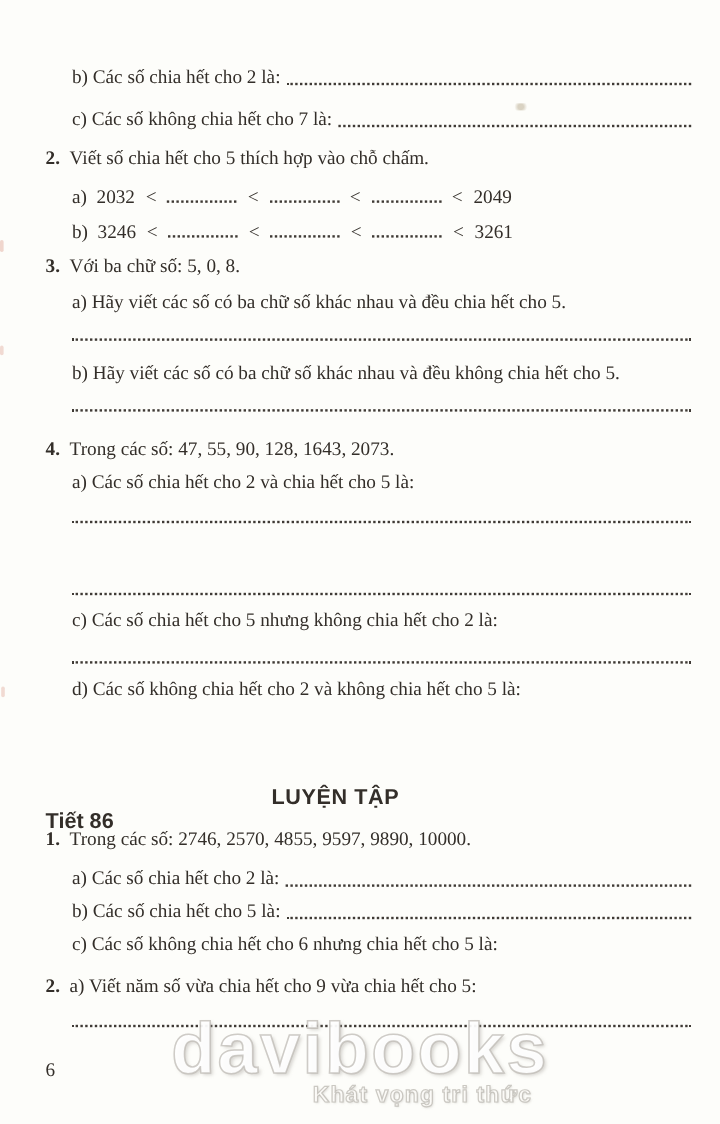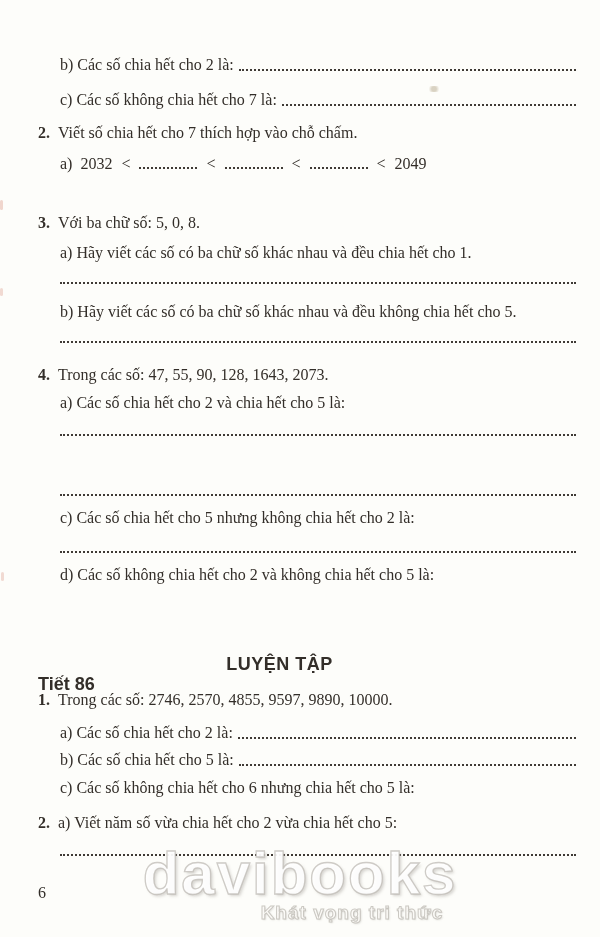--- a/index.html
+++ b/index.html
@@ -90,31 +90,34 @@
   <div class="fill" style="top:56px">
     <span class="txt">b) Các số chia hết cho 2 là:</span>
     <span class="dots"></span>
   </div>
   <div class="fill" style="top:91px">
     <span class="txt">c) Các số không chia hết cho 7 là:</span>
     <span class="dots"></span>
   </div>
 
   <div class="tline numline" style="top:124px">
-    <span class="num">2.</span><span>Viết số chia hết cho 7 thích hợp vào chỗ chấm.</span>
+    <span class="num">2.</span><span>Viết số chia hết cho 5 thích hợp vào chỗ chấm.</span>
   </div>
   <div class="tline" style="top:154px">
     <span class="rowlabel">a)</span><span>2032</span><span class="lt">&lt;</span><span class="blank"></span><span class="lt">&lt;</span><span class="blank"></span><span class="lt">&lt;</span><span class="blank"></span><span class="lt">&lt;</span><span>2049</span>
+  </div>
+  <div class="tline" style="top:183px">
+    <span class="rowlabel">b)</span><span>3246</span><span class="lt">&lt;</span><span class="blank"></span><span class="lt">&lt;</span><span class="blank"></span><span class="lt">&lt;</span><span class="blank"></span><span class="lt">&lt;</span><span>3261</span>
   </div>
 
   <div class="tline numline" style="top:214px">
     <span class="num">3.</span><span>Với ba chữ số: 5, 0, 8.</span>
   </div>
   <div class="tline" style="top:244px">
-    <span>a) Hãy viết các số có ba chữ số khác nhau và đều chia hết cho 1.</span>
+    <span>a) Hãy viết các số có ba chữ số khác nhau và đều chia hết cho 5.</span>
   </div>
   <div class="dotline" style="top:282px"></div>
   <div class="tline" style="top:303px">
     <span>b) Hãy viết các số có ba chữ số khác nhau và đều không chia hết cho 5.</span>
   </div>
   <div class="dotline" style="top:341px"></div>
 
   <div class="tline numline" style="top:366px">
     <span class="num">4.</span><span>Trong các số: 47, 55, 90, 128, 1643, 2073.</span>
   </div>
@@ -145,21 +148,21 @@
   </div>
   <div class="fill" style="top:751px">
     <span class="txt">b) Các số chia hết cho 5 là:</span>
     <span class="dots"></span>
   </div>
   <div class="tline" style="top:779px">
     <span>c) Các số không chia hết cho 6 nhưng chia hết cho 5 là:</span>
   </div>
 
   <div class="tline numline" style="top:814px">
-    <span class="num">2.</span><span>a) Viết năm số vừa chia hết cho 2 vừa chia hết cho 5:</span>
+    <span class="num">2.</span><span>a) Viết năm số vừa chia hết cho 9 vừa chia hết cho 5:</span>
   </div>
   <div class="dotline" style="top:854px"></div>
 
   <div class="wm">
     <div class="wm-brand">davibooks</div>
     <div class="wm-slogan">Khát vọng tri thức</div>
   </div>
 
   <div class="pagenum">6</div>
 

